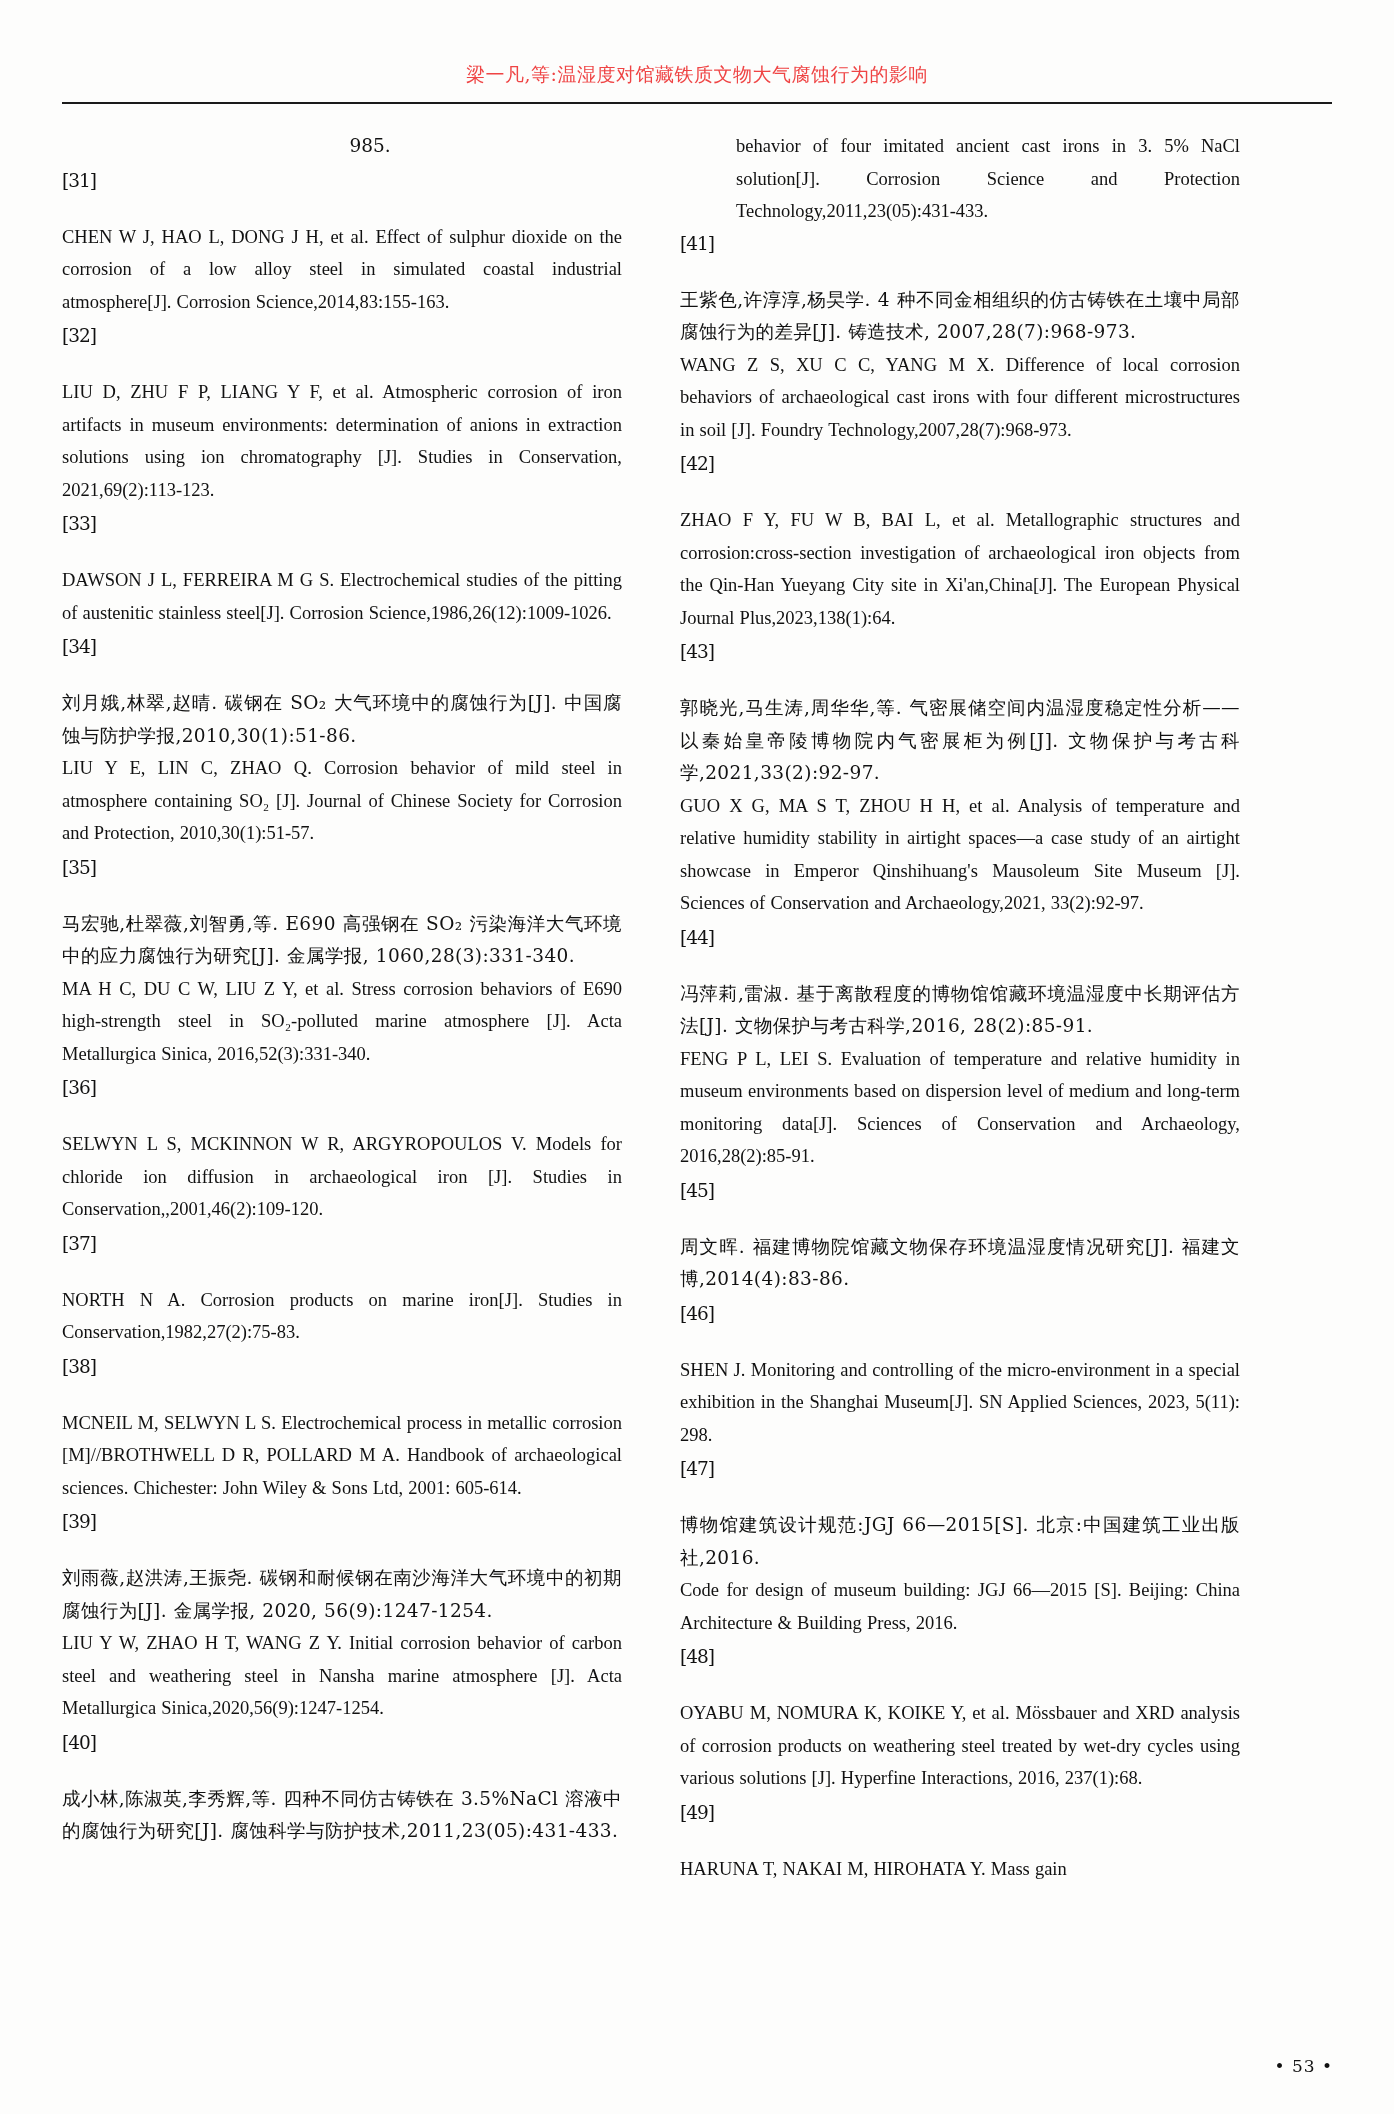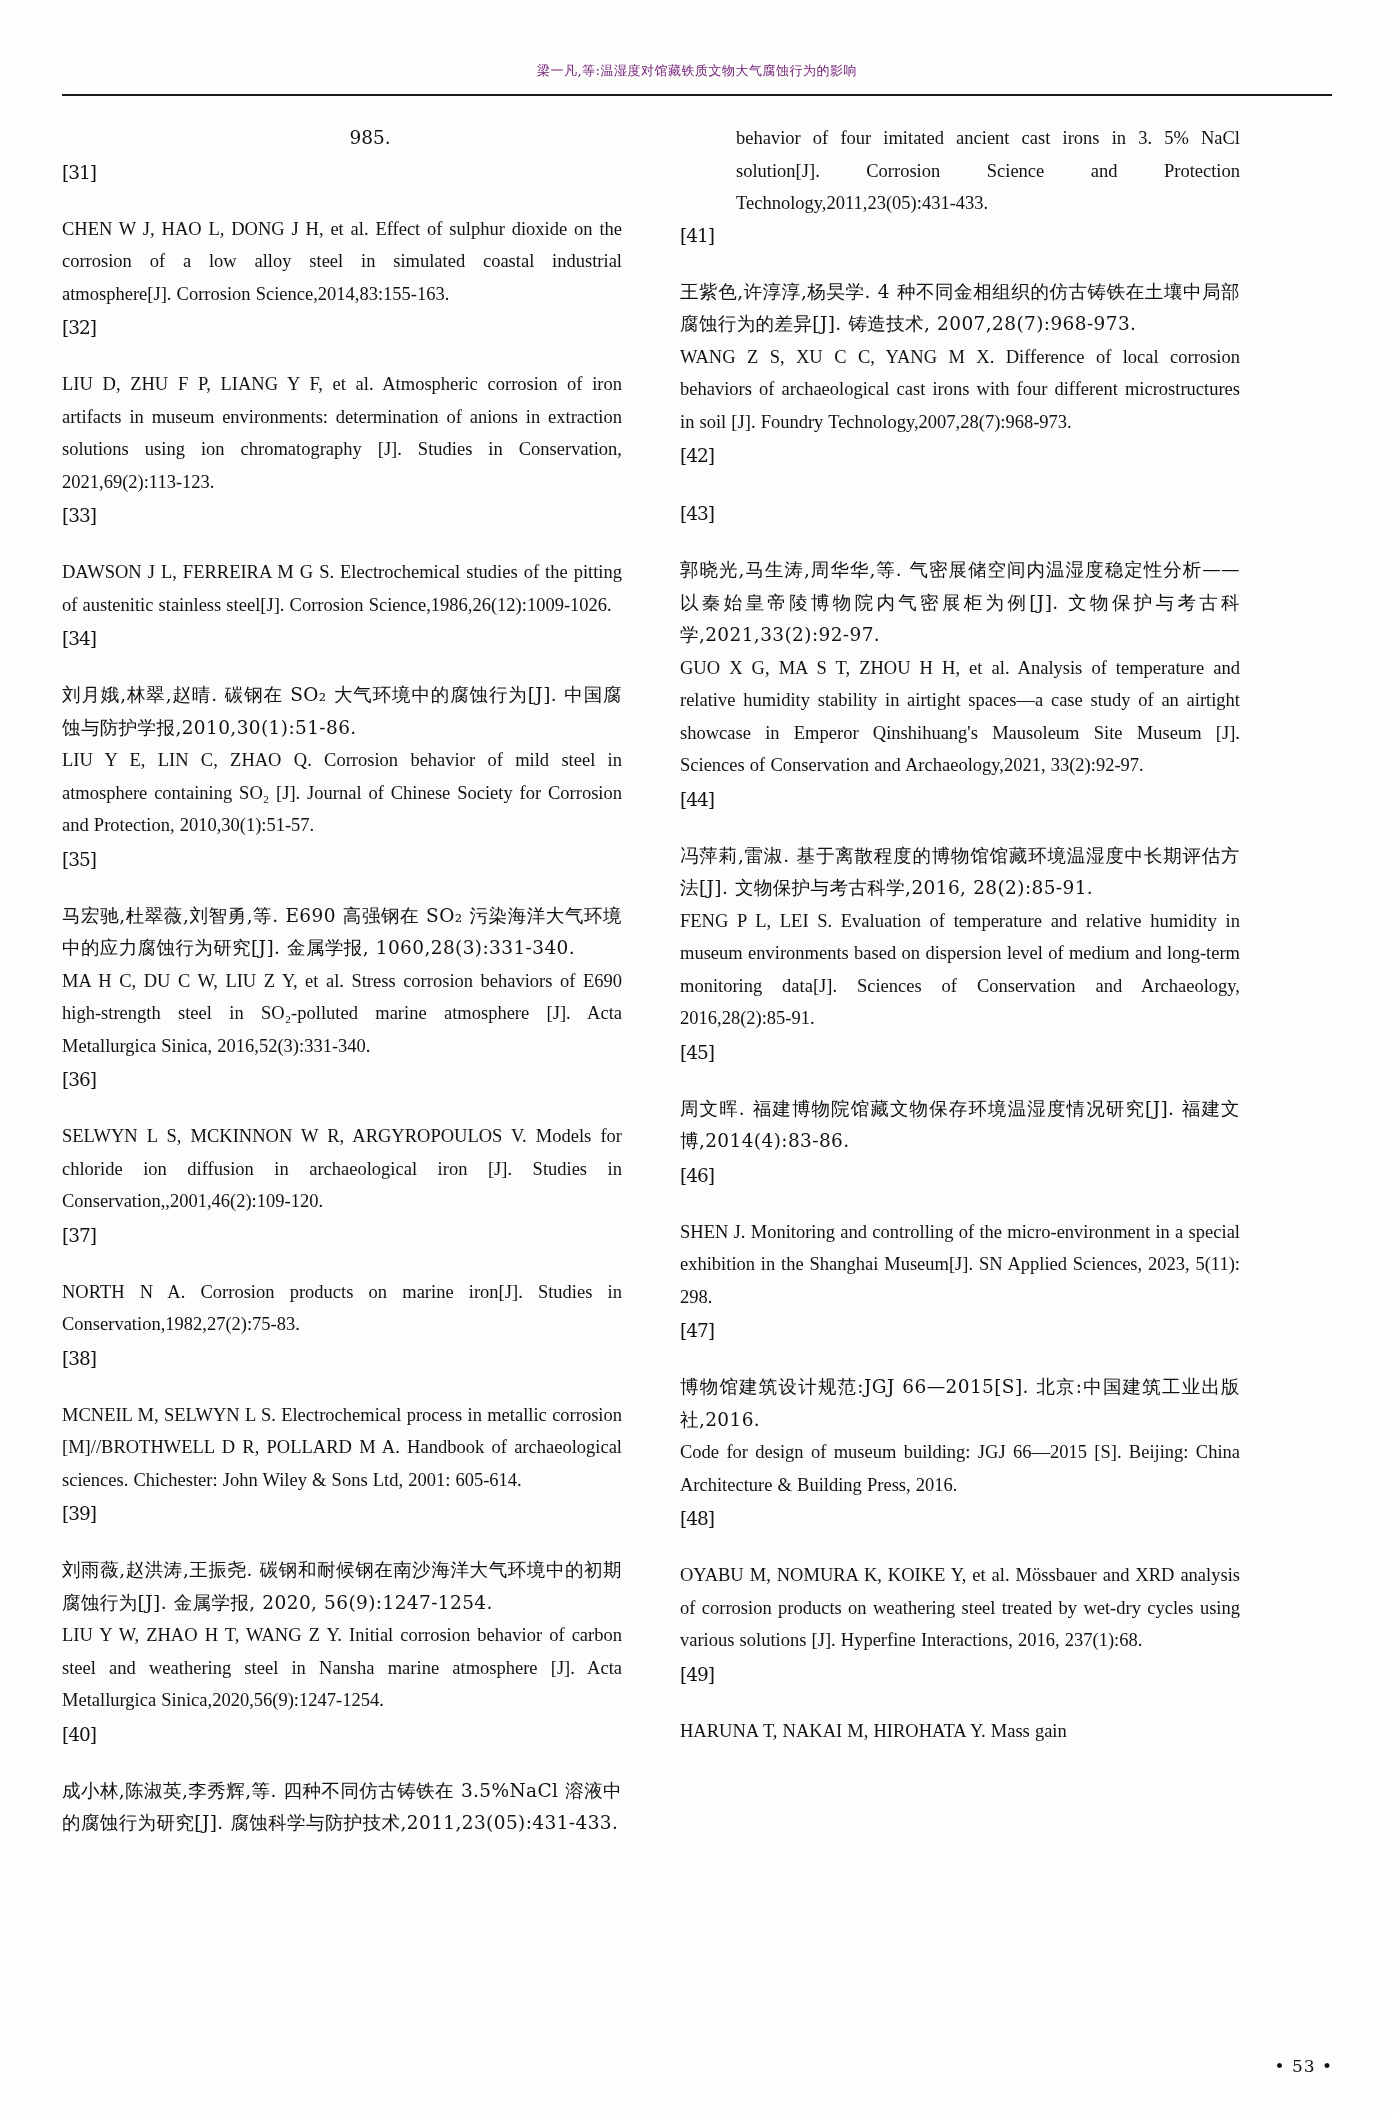--- a/index.html
+++ b/index.html
@@ -17,24 +17,24 @@
   .page {
     position: relative;
     width: 1394px;
     height: 2114px;
     box-sizing: border-box;
     padding: 0;
     background: #fdfdfc;
   }
   .running-head {
     text-align: center;
-    font-size: 13px;
+    font-size: 19px;
     letter-spacing: 0.5px;
     padding-top: 62px;
-    color: #701a75;
+    color: #ef4444;
     font-family: "DejaVu Serif", serif;
   }
   .head-rule {
     margin: 14px 62px 0 62px;
     border-top: 2px solid #1a1a1a;
   }
   .columns {
     display: flex;
     flex-direction: row;
     gap: 58px;
@@ -188,20 +188,23 @@
       <div class="ref">
         <div class="ref-num">[41]</div>
         <div class="ref-body">
           <p class="ref-para cn">王紫色,许淳淳,杨旲学. 4 种不同金相组织的仿古铸铁在土壤中局部腐蚀行为的差异[J]. 铸造技术, 2007,28(7):968-973.</p>
           <p class="ref-para">WANG Z S, XU C C, YANG M X. Difference of local corrosion behaviors of archaeological cast irons with four different microstructures in soil [J]. Foundry Technology,2007,28(7):968-973.</p>
         </div>
       </div>
 
       <div class="ref">
         <div class="ref-num">[42]</div>
+        <div class="ref-body">
+          <p class="ref-para">ZHAO F Y, FU W B, BAI L, et al. Metallographic structures and corrosion:cross-section investigation of archaeological iron objects from the Qin-Han Yueyang City site in Xi'an,China[J]. The European Physical Journal Plus,2023,138(1):64.</p>
+        </div>
       </div>
 
       <div class="ref">
         <div class="ref-num">[43]</div>
         <div class="ref-body">
           <p class="ref-para cn">郭晓光,马生涛,周华华,等. 气密展储空间内温湿度稳定性分析——以秦始皇帝陵博物院内气密展柜为例[J]. 文物保护与考古科学,2021,33(2):92-97.</p>
           <p class="ref-para">GUO X G, MA S T, ZHOU H H, et al. Analysis of temperature and relative humidity stability in airtight spaces—a case study of an airtight showcase in Emperor Qinshihuang's Mausoleum Site Museum [J]. Sciences of Conservation and Archaeology,2021, 33(2):92-97.</p>
         </div>
       </div>
 

